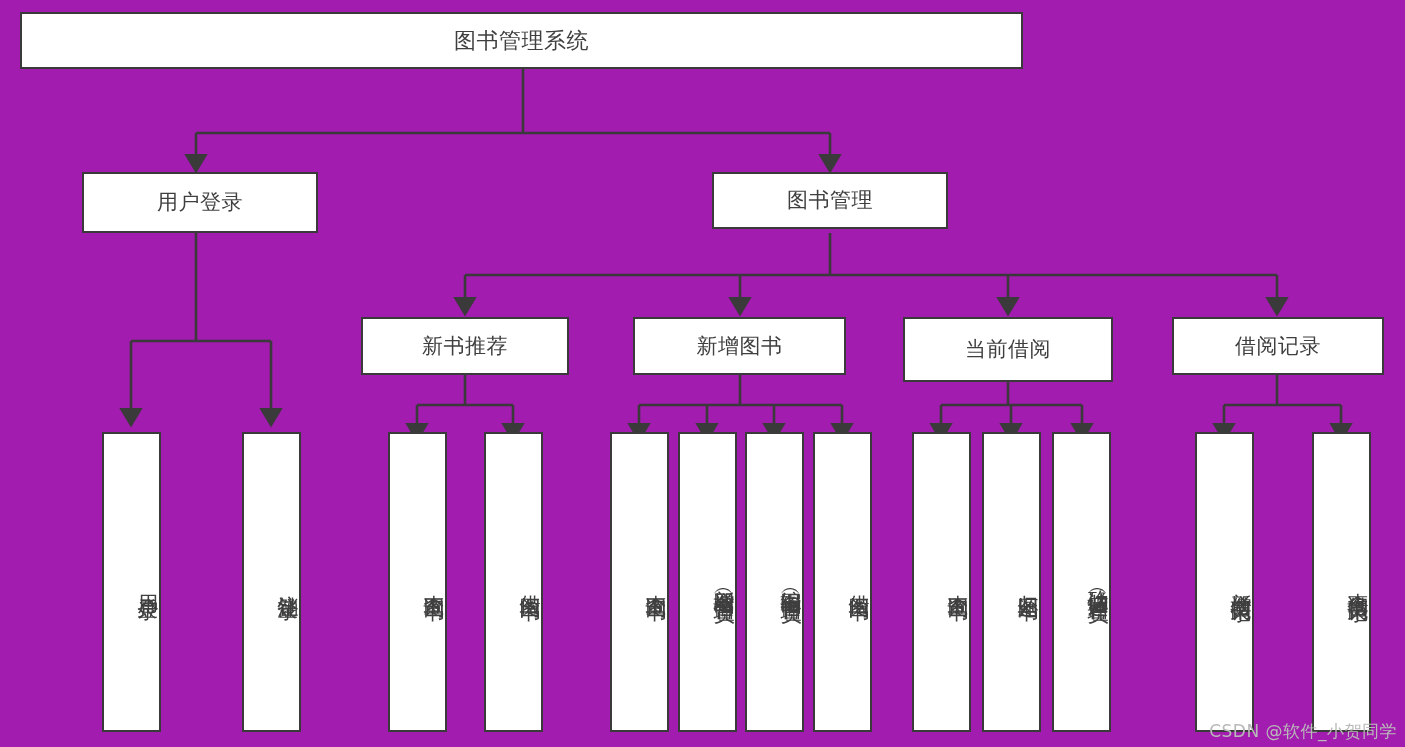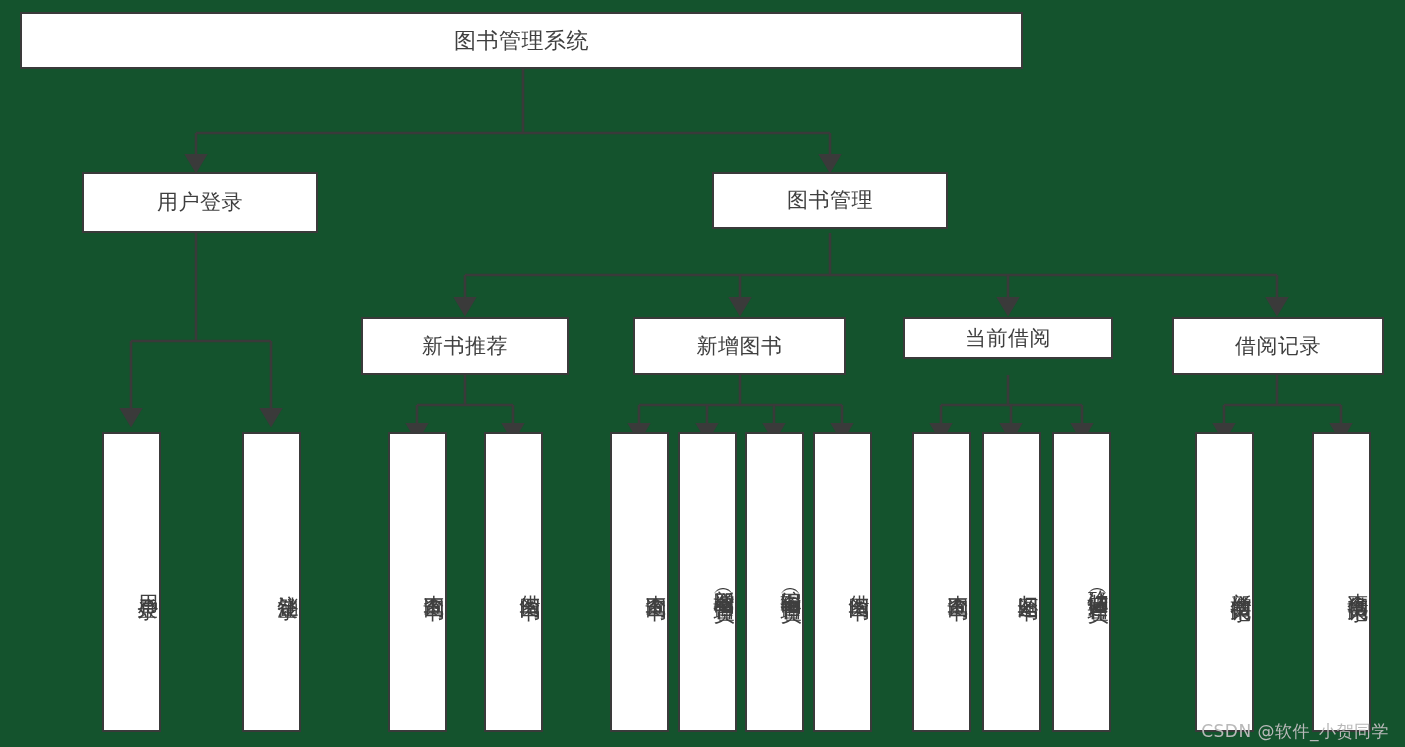--- a/index.html
+++ b/index.html
@@ -9,21 +9,21 @@
     background: #ffffff;
   }
   body {
     font-family: "DejaVu Sans", "Liberation Sans", sans-serif;
     color: #3d3d3d;
   }
   #canvas {
     position: relative;
     width: 1405px;
     height: 747px;
-    background: #14532d;
+    background: #a21caf;
     overflow: hidden;
   }
   #wires {
     position: absolute;
     left: 0;
     top: 0;
     width: 1405px;
     height: 747px;
     pointer-events: none;
   }
@@ -61,21 +61,21 @@
     writing-mode: vertical-rl;
     text-orientation: upright;
     letter-spacing: 2px;
     white-space: nowrap;
   }
   .node.v.topalign {
     align-items: flex-start;
   }
   .watermark {
     position: absolute;
-    right: 16px;
+    right: 8px;
     bottom: 4px;
     font-size: 17px;
     color: #b9b9b9;
     white-space: nowrap;
     z-index: 5;
     letter-spacing: 0.5px;
   }
 </style>
 </head>
 <body>
@@ -142,21 +142,21 @@
   <div class="node h" style="left:712px; top:172px; width:236px; height:57px;">
     <span>图书管理</span>
   </div>
 
   <div class="node h" style="left:361px; top:317px; width:208px; height:58px;">
     <span>新书推荐</span>
   </div>
   <div class="node h" style="left:633px; top:317px; width:213px; height:58px;">
     <span>新增图书</span>
   </div>
-  <div class="node h" style="left:903px; top:317px; width:210px; height:42px;">
+  <div class="node h" style="left:903px; top:317px; width:210px; height:65px;">
     <span>当前借阅</span>
   </div>
   <div class="node h" style="left:1172px; top:317px; width:212px; height:58px;">
     <span>借阅记录</span>
   </div>
 
   <div class="node v" style="left:102px; top:432px; width:59px; height:300px;">
     <span class="txt">用户登录</span>
   </div>
   <div class="node v" style="left:242px; top:432px; width:59px; height:300px;">

